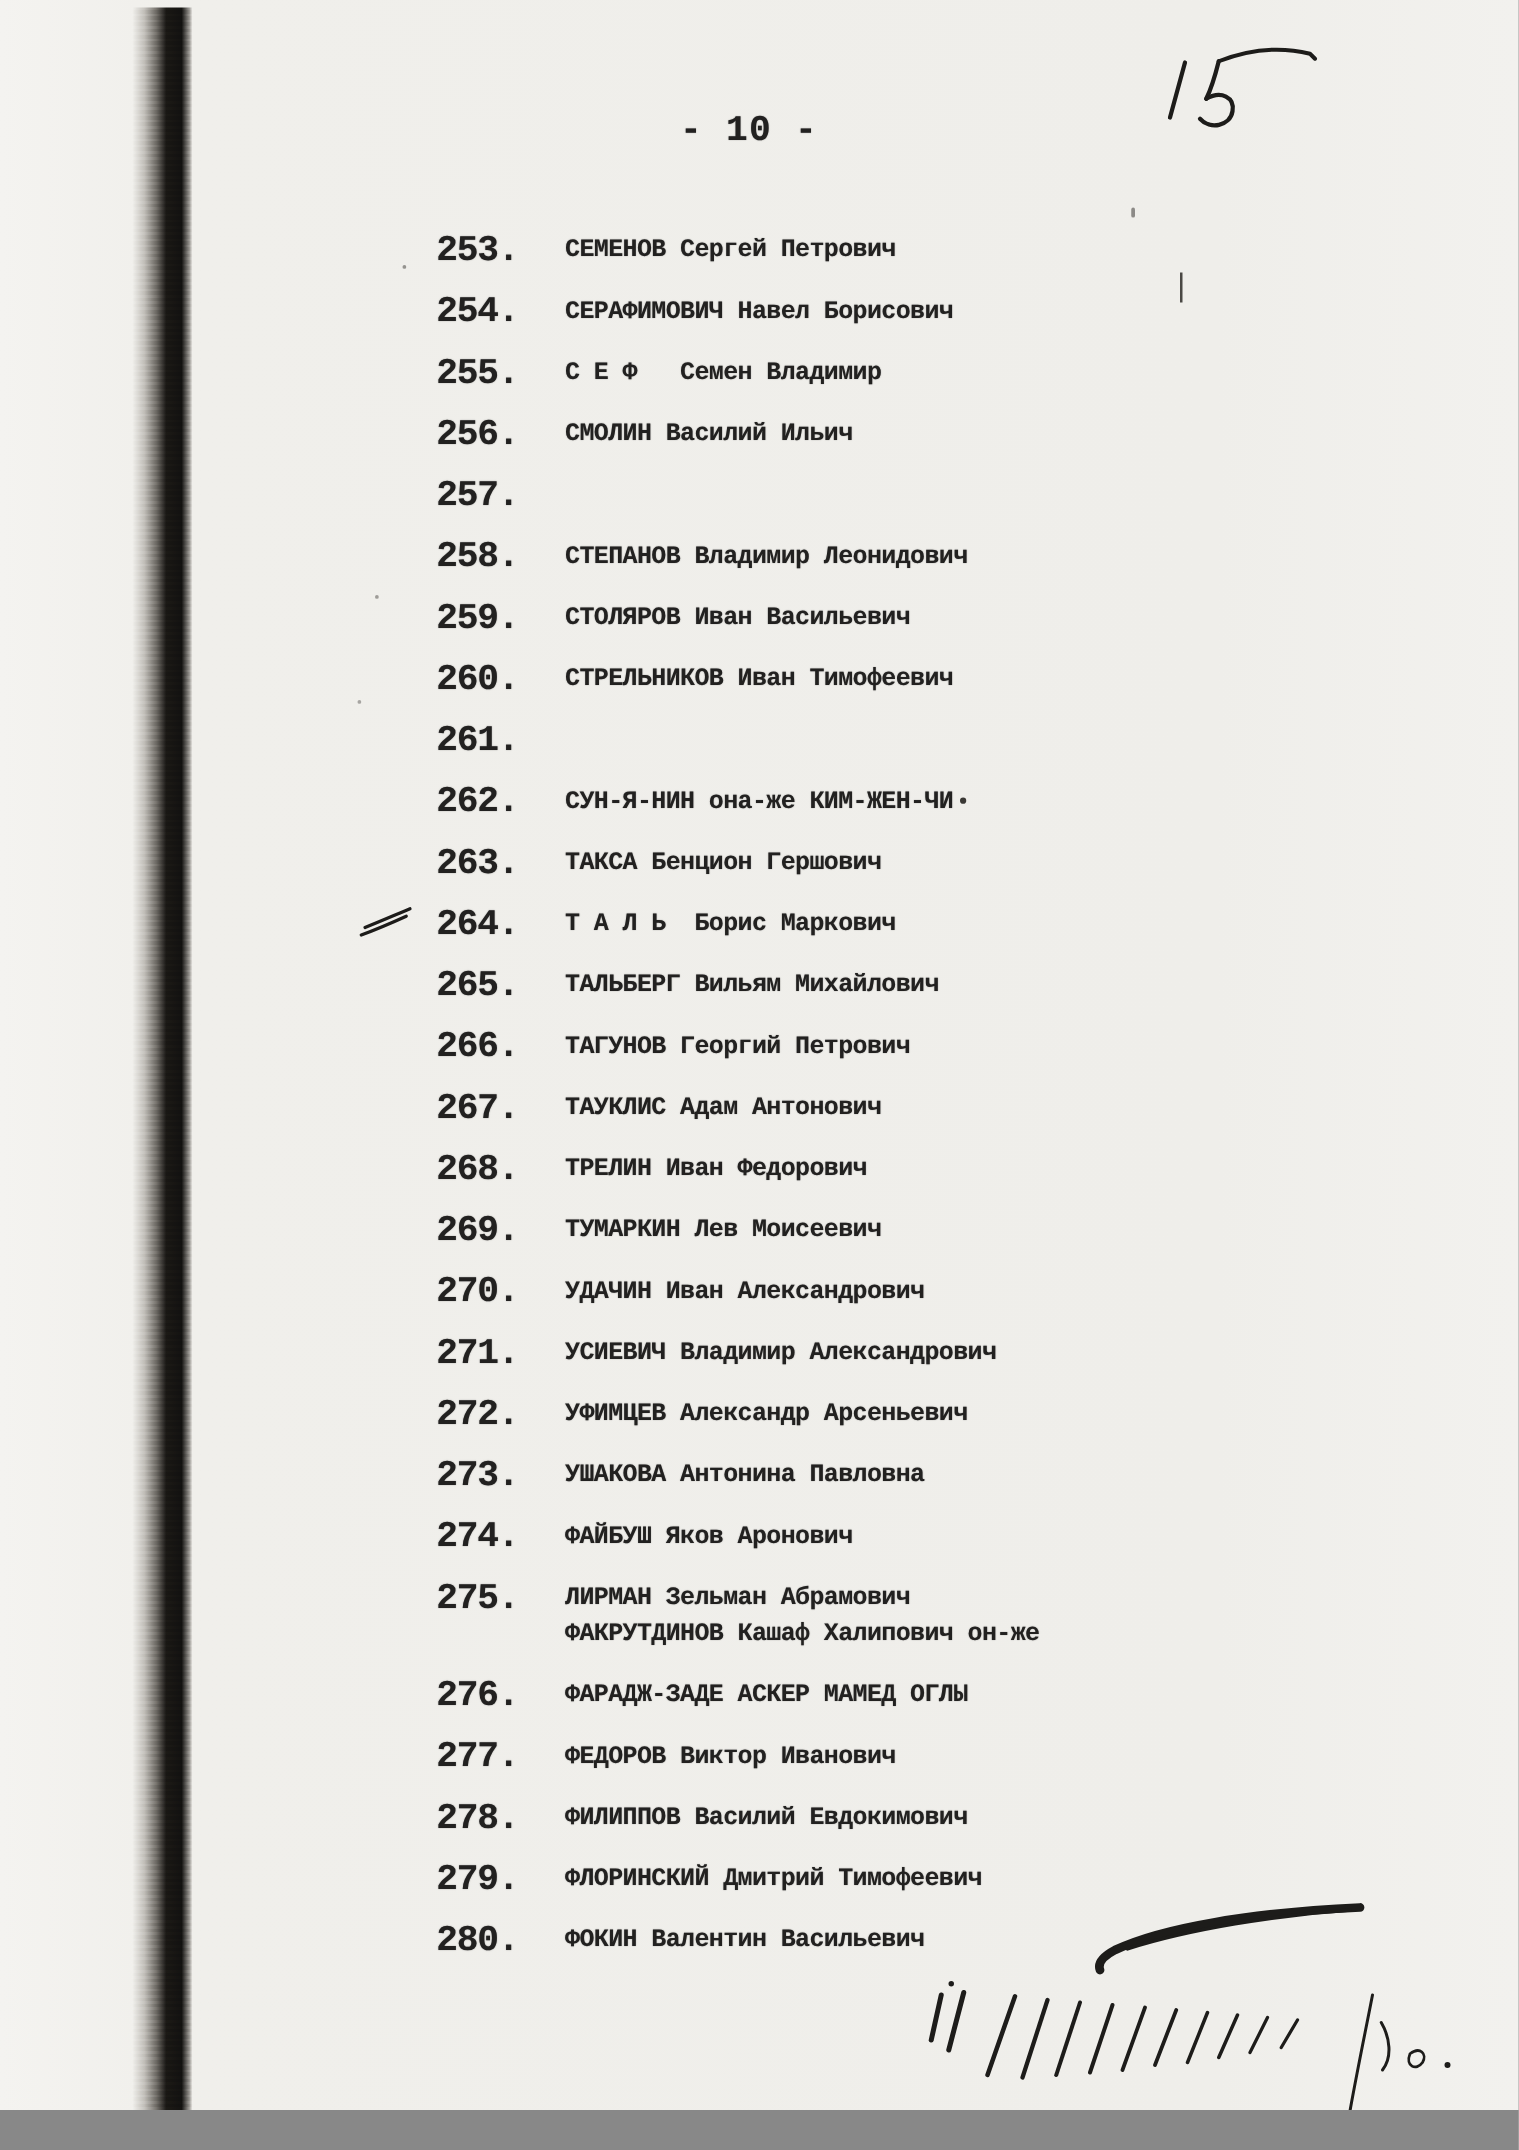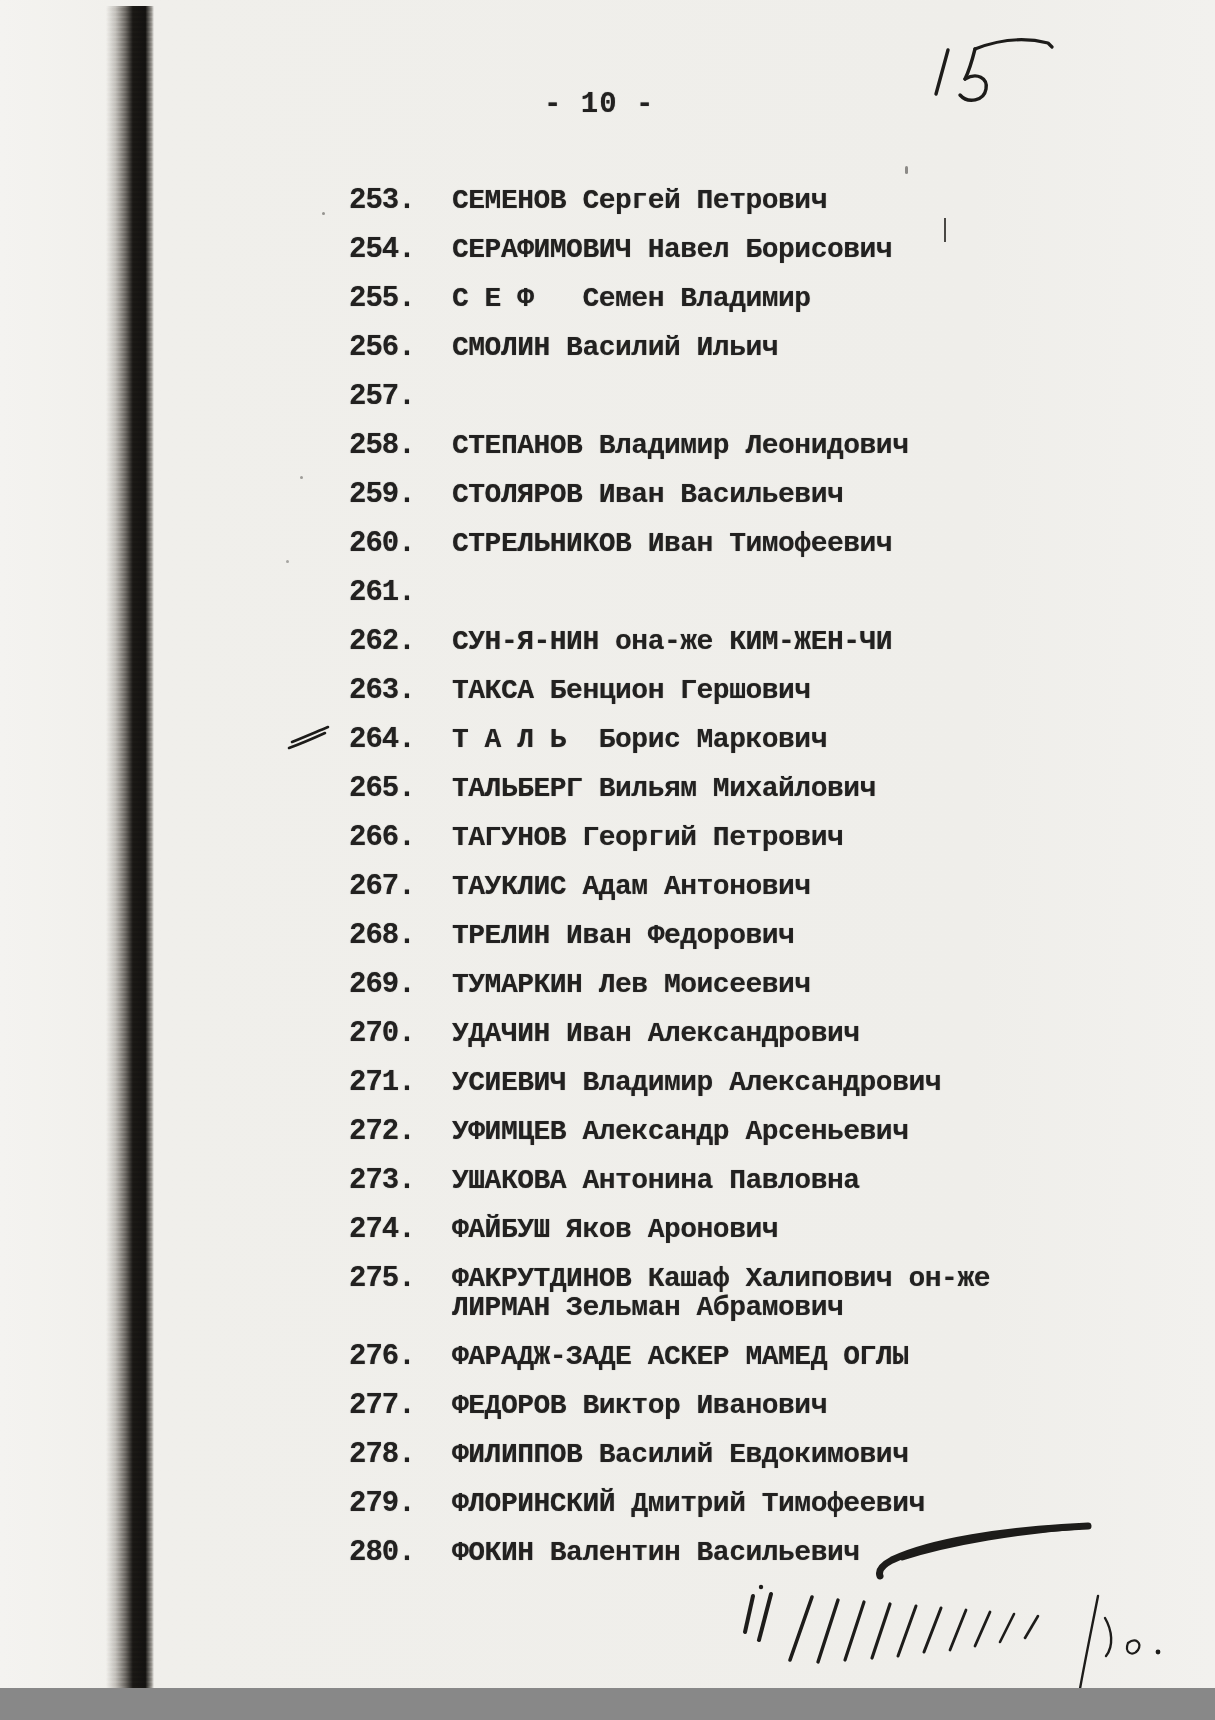--- a/index.html
+++ b/index.html
@@ -41,21 +41,21 @@
   
   .list{position:absolute;left:338px;top:186px;width:820px;margin-left:11px;}
   .row{display:flex;margin-bottom:20px;line-height:29px;}
   .num{
     flex:0 0 103px;font-size:29px;font-weight:700;
     letter-spacing:-1px;
     text-shadow:0 0 1px rgba(25,25,25,.5);
     white-space:pre;
   }
   .name{
-    font-size:28px;font-weight:700;letter-spacing:-0.5px;
+    font-size:20px;font-weight:700;letter-spacing:-0.5px;
     text-shadow:0 0 1px rgba(25,25,25,.45);
     white-space:pre;
   }
   svg{position:absolute;overflow:visible;}
   .ink{stroke:#1d1c1a;fill:none;stroke-linecap:round;stroke-linejoin:round;}
   .speck{position:absolute;background:#3a3834;border-radius:50%;}
   .tick{position:absolute;background:#4a4844;}
 </style>
 </head>
 <body>
@@ -177,21 +177,21 @@
       <span class="name"><div>УШАКОВА Антонина Павловна</div></span>
     </div>
 
     <div class="row">
       <span class="num">274.</span>
       <span class="name"><div>ФАЙБУШ Яков Аронович</div></span>
     </div>
 
     <div class="row">
       <span class="num">275.</span>
-      <span class="name"><div>ФАКРУТДИНОВ Кашаф Халипович он-же</div><div>ЛИРМАН Зельман Абрамович</div></span>
+      <span class="name"><div>ЛИРМАН Зельман Абрамович</div><div>ФАКРУТДИНОВ Кашаф Халипович он-же</div></span>
     </div>
 
     <div class="row">
       <span class="num">276.</span>
       <span class="name"><div>ФАРАДЖ-ЗАДЕ АСКЕР МАМЕД ОГЛЫ</div></span>
     </div>
 
     <div class="row">
       <span class="num">277.</span>
       <span class="name"><div>ФЕДОРОВ Виктор Иванович</div></span>

